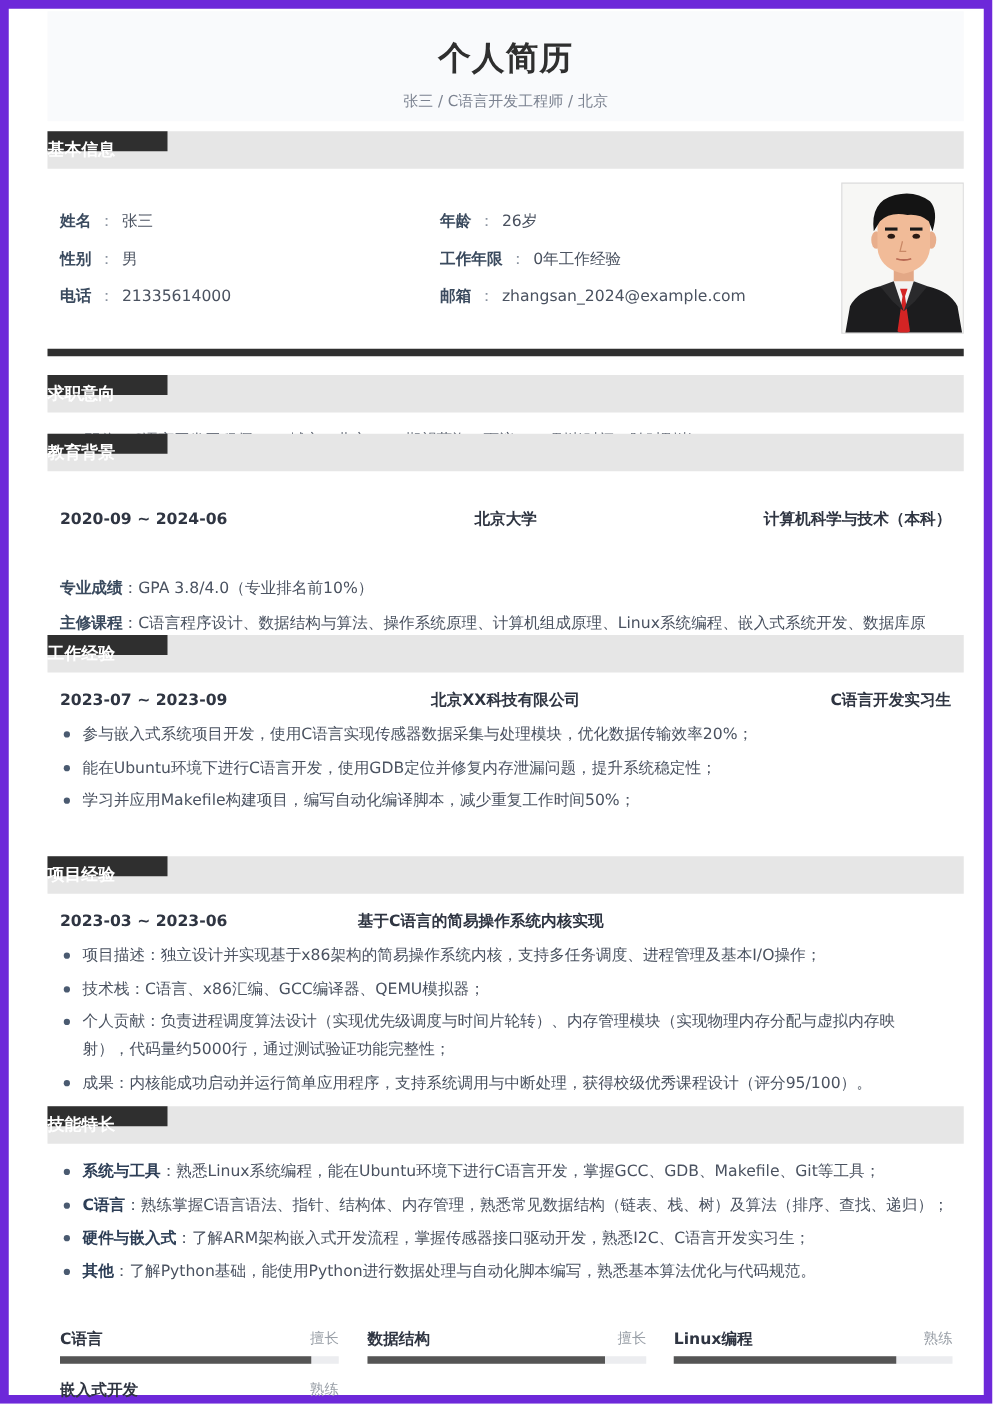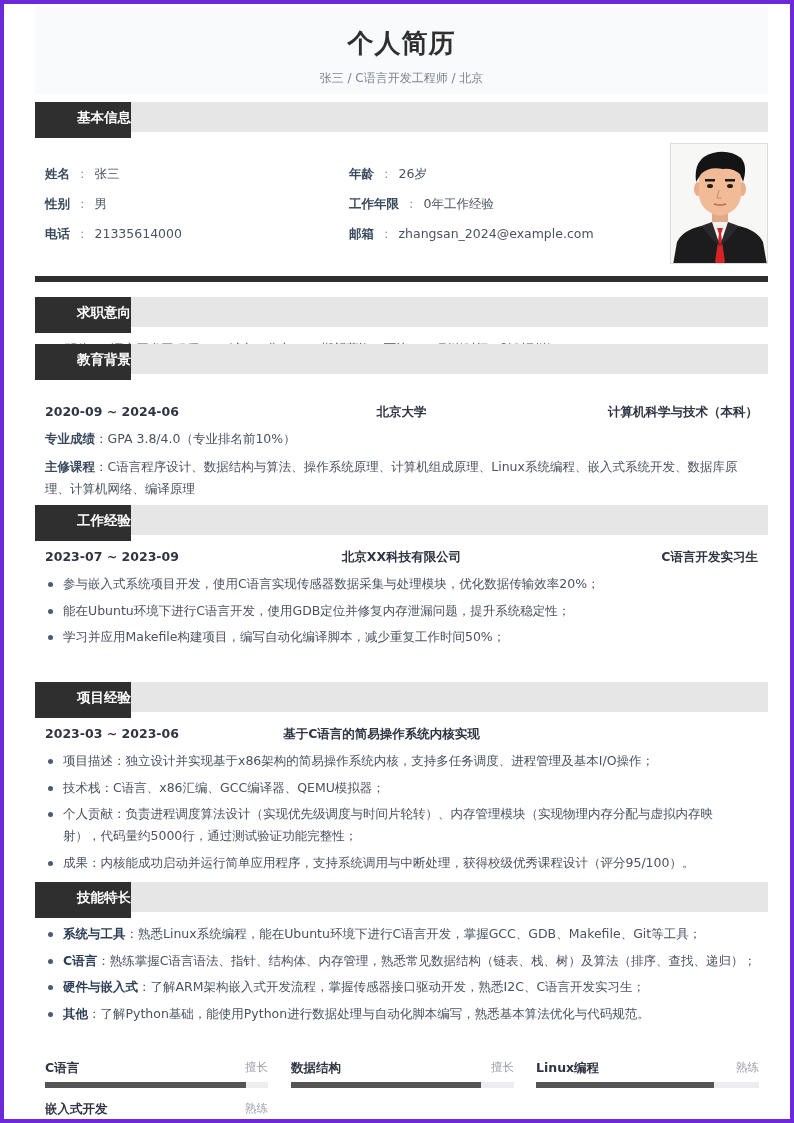--- a/index.html
+++ b/index.html
@@ -1,43 +1,43 @@
 <!DOCTYPE html>
 <html><head>
 <meta charset="utf-8">
 <style>
   * { box-sizing: border-box; margin: 0; padding: 0; }
   html, body { width: 794px; height: 1123px; overflow: hidden; background: #ffffff; }
   body { font-family: "DejaVu Sans", "Liberation Sans", sans-serif; color: #4a5260; position: relative; }
-  .page { position: absolute; left: 0; top: 0; width: 794px; height: 1123px; background: #fff; border: 4px solid #6d28d9; }
+  .page { position: absolute; left: 0; top: 0; width: 794px; height: 1123px; background: #fff; border: 7px solid #6d28d9; }
 
   .header { position: absolute; left: 31px; top: 2px; width: 733px; height: 88px; background: #f9fafc; text-align: center; }
   .header .title { position: absolute; left: 0; right: 0; top: 20px; font-size: 26px; font-weight: bold; color: #2f2f2f; letter-spacing: 1px; }
   .header .subtitle { position: absolute; left: 0; right: 0; top: 64px; font-size: 12px; color: #7b8290; }
 
   .sec-head { position: absolute; left: 31px; width: 733px; height: 30px; background: #e6e6e6; }
-  .sec-head .label { position: absolute; left: 0; top: 0; width: 96px; height: 36px; background: #2f2f2f; color: #fff; font-size: 13.5px; font-weight: bold; line-height: 30px; text-align: right; }
+  .sec-head .label { position: absolute; left: 0; top: 0; width: 96px; height: 16px; background: #2f2f2f; color: #fff; font-size: 13.5px; font-weight: bold; line-height: 30px; text-align: left; }
 
   .info-row { position: absolute; font-size: 12.5px; color: #4a5260; white-space: nowrap; }
   .info-row .k { font-weight: bold; color: #3a4a5e; }
   .info-row .colon { color: #8a93a0; margin: 0 6px 0 6px; }
 
   .photo { position: absolute; left: 666px; top: 139px; width: 98px; height: 121px; border: 1px solid #dcdcdc; background: #fafafa; overflow: hidden; }
 
   .thick-bar { position: absolute; left: 31px; top: 272px; width: 733px; height: 6px; background: #2f2f2f; }
 
   .intent { position: absolute; left: 41px; top: 337px; font-size: 12.5px; color: #4a5260; white-space: nowrap; margin-left: 20px; }
   .intent span { margin-right: 30px; }
 
   .row3 { position: absolute; left: 41px; width: 713px; height: 18px; font-size: 12.5px; font-weight: bold; color: #2f3542; }
   .row3 .l { position: absolute; left: 0; top: 0; }
   .row3 .c { position: absolute; left: 0; right: 0; top: 0; text-align: center; }
   .row3 .r { position: absolute; right: 0; top: 0; }
 
-  .para { position: absolute; left: 41px; width: 716px; font-size: 12.5px; line-height: 22px; color: #4a5260; }
+  .para { position: absolute; left: 41px; width: 716px; font-size: 12.5px; line-height: 22px; color: #4a5260; margin-top: 28px; }
   .para b { color: #3a4a5e; }
 
   ul.bullets { position: absolute; left: 41px; width: 716px; list-style: none; }
   ul.bullets li { position: relative; padding-left: 18px; font-size: 12.5px; line-height: 22px; color: #4a5260; margin-bottom: 4.5px; }
   ul.bullets li::before { content: ""; position: absolute; left: 3px; top: 9px; width: 5px; height: 5px; border-radius: 50%; background: #4a5a70; }
   ul.bullets li b { color: #2d3e56; }
 
   .skill { position: absolute; width: 223px; height: 40px; }
   .skill .nm { position: absolute; left: 0; top: 0; font-size: 12.5px; font-weight: bold; color: #2f3542; }
   .skill .lv { position: absolute; right: 0; top: 0; font-size: 11.5px; color: #9aa0a8; }

